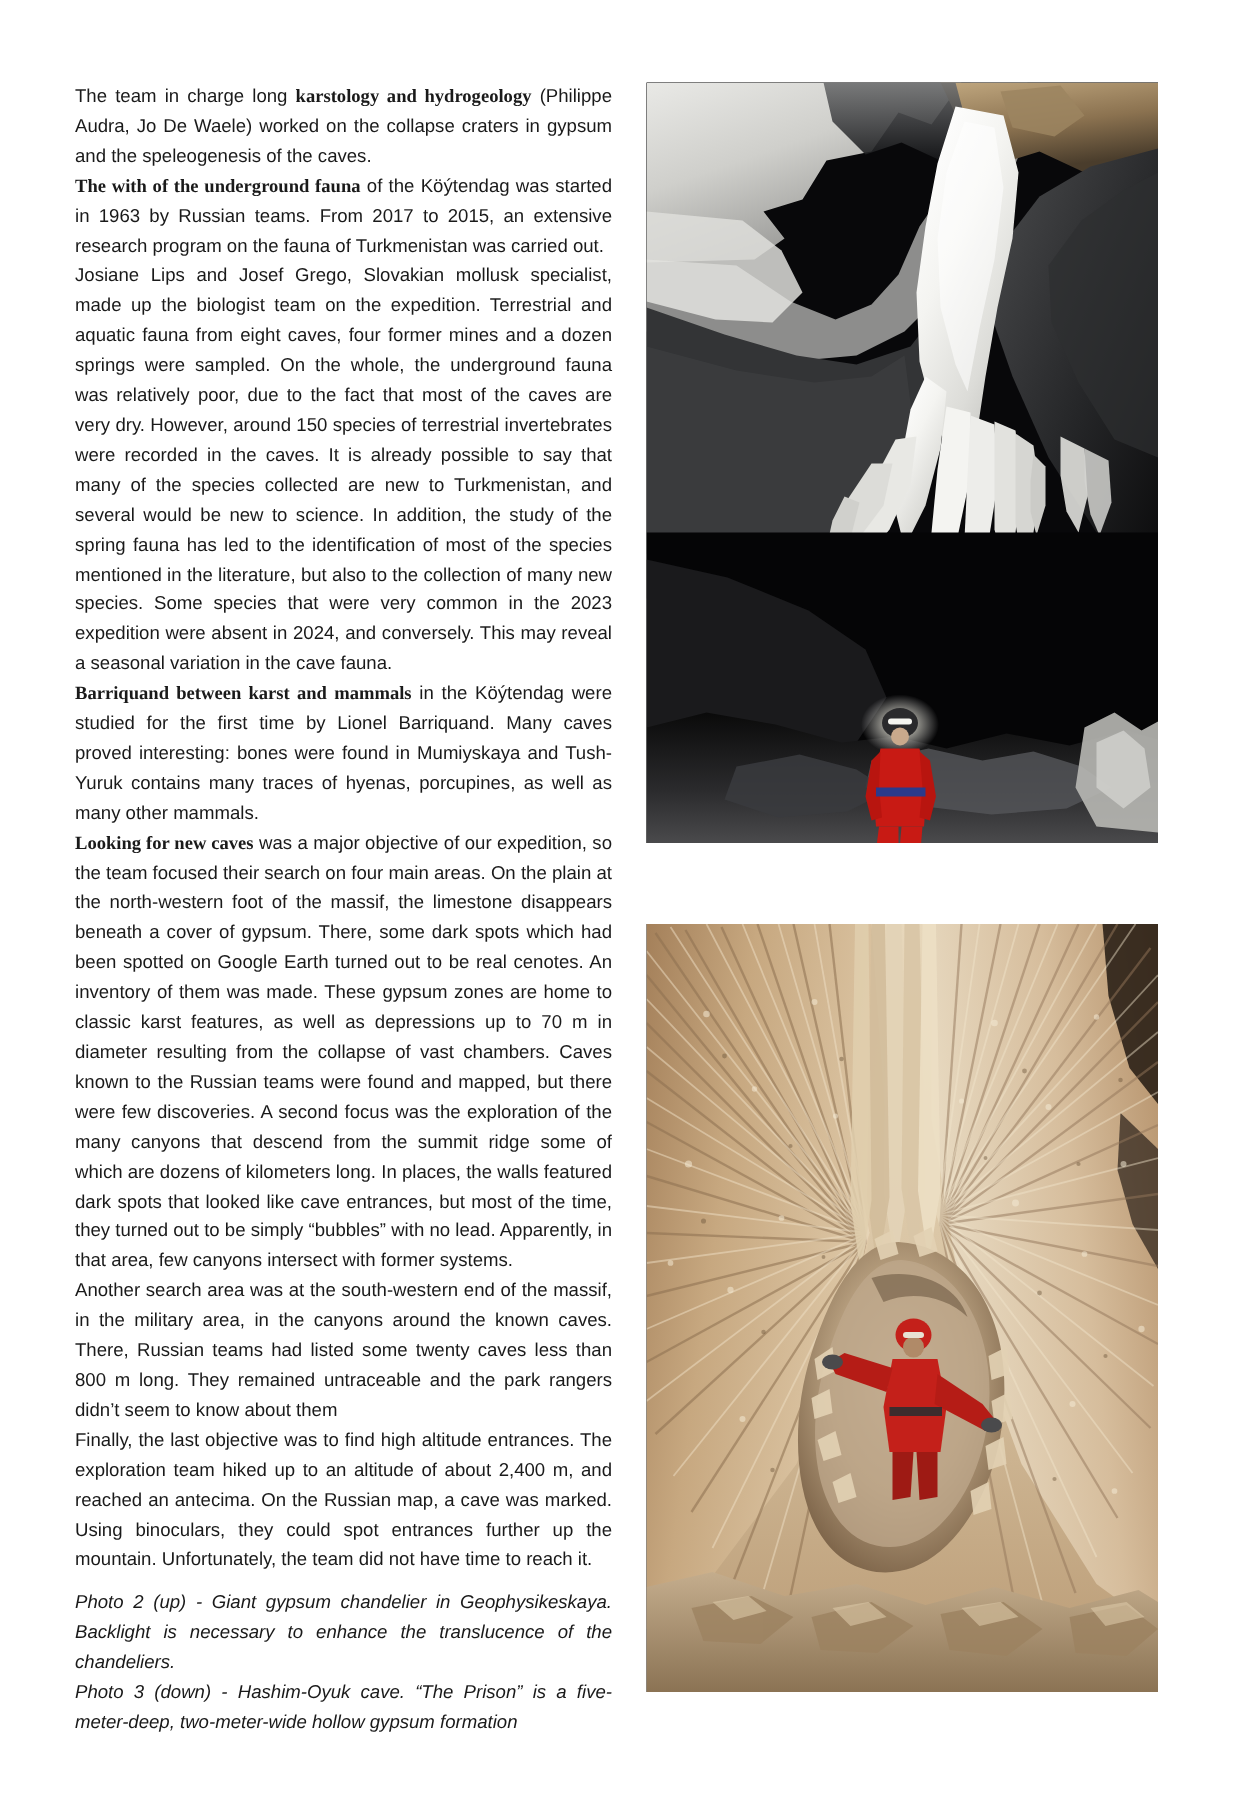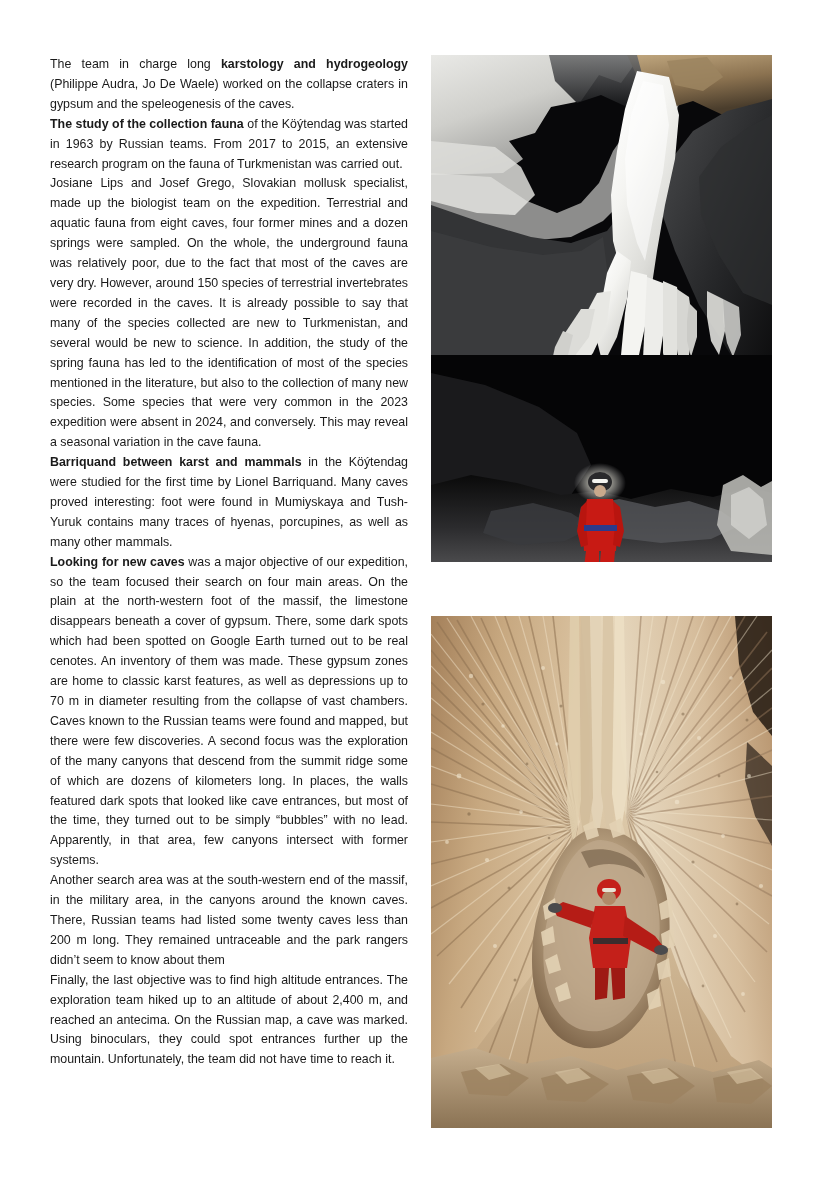--- a/index.html
+++ b/index.html
@@ -40,20 +40,21 @@
     margin: 0;
     color: #1a1a1a;
     hyphens: none;
   }
   .para.last-line-left {
     text-align-last: left;
   }
 
   .lead {
     font-weight: bold;
+    font-family: Liberation Serif, serif;
   }
 
   
   .captions {
     position: absolute;
     left: 50px;
     top: 1059px;
     width: 358px;
   }
   .caption {
@@ -92,34 +93,36 @@
 </style>
 </head>
 <body>
 
 <div class="page">
 
   <div class="text-column">
 
     <p class="para"><span>The team in charge long </span><span class="lead">karstology and hydrogeology</span><span> (Philippe Audra, Jo De Waele) worked on the collapse craters in gypsum and the speleogenesis of the caves.</span></p>
 
-    <p class="para"><span class="lead">The study of the collection fauna</span><span> of the Köýtendag was started in 1963 by Russian teams. From 2017 to 2015, an extensive research program on the fauna of Turkmenistan was carried out.</span></p>
+    <p class="para"><span class="lead">The with of the underground fauna</span><span> of the Köýtendag was started in 1963 by Russian teams. From 2017 to 2015, an extensive research program on the fauna of Turkmenistan was carried out.</span></p>
 
     <p class="para"><span>Josiane Lips and Josef Grego, Slovakian mollusk specialist, made up the biologist team on the expedition. Terrestrial and aquatic fauna from eight caves, four former mines and a dozen springs were sampled. On the whole, the underground fauna was relatively poor, due to the fact that most of the caves are very dry. However, around 150 species of terrestrial invertebrates were recorded in the caves. It is already possible to say that many of the species collected are new to Turkmenistan, and several would be new to science. In addition, the study of the spring fauna has led to the identification of most of the species mentioned in the literature, but also to the collection of many new species. Some species that were very common in the 2023 expedition were absent in 2024, and conversely. This may reveal a seasonal variation in the cave fauna.</span></p>
 
-    <p class="para"><span class="lead">Barriquand between karst and mammals</span><span> in the Köýtendag were studied for the first time by Lionel Barriquand. Many caves proved interesting: foot were found in Mumiyskaya and Tush-Yuruk contains many traces of hyenas, porcupines, as well as many other mammals.</span></p>
+    <p class="para"><span class="lead">Barriquand between karst and mammals</span><span> in the Köýtendag were studied for the first time by Lionel Barriquand. Many caves proved interesting: bones were found in Mumiyskaya and Tush-Yuruk contains many traces of hyenas, porcupines, as well as many other mammals.</span></p>
 
     <p class="para"><span class="lead">Looking for new caves</span><span> was a major objective of our expedition, so the team focused their search on four main areas. On the plain at the north-western foot of the massif, the limestone disappears beneath a cover of gypsum. There, some dark spots which had been spotted on Google Earth turned out to be real cenotes. An inventory of them was made. These gypsum zones are home to classic karst features, as well as depressions up to 70 m in diameter resulting from the collapse of vast chambers. Caves known to the Russian teams were found and mapped, but there were few discoveries. A second focus was the exploration of the many canyons that descend from the summit ridge some of which are dozens of kilometers long. In places, the walls featured dark spots that looked like cave entrances, but most of the time, they turned out to be simply “bubbles” with no lead. Apparently, in that area, few canyons intersect with former systems.</span></p>
 
-    <p class="para last-line-left"><span>Another search area was at the south-western end of the massif, in the military area, in the canyons around the known caves. There, Russian teams had listed some twenty caves less than 200 m long. They remained untraceable and the park rangers didn’t seem to know about them</span></p>
+    <p class="para last-line-left"><span>Another search area was at the south-western end of the massif, in the military area, in the canyons around the known caves. There, Russian teams had listed some twenty caves less than 800 m long. They remained untraceable and the park rangers didn’t seem to know about them</span></p>
 
     <p class="para last-line-left"><span>Finally, the last objective was to find high altitude entrances. The exploration team hiked up to an altitude of about 2,400 m, and reached an antecima. On the Russian map, a cave was marked. Using binoculars, they could spot entrances further up the mountain. Unfortunately, the team did not have time to reach it.</span></p>
   </div>
 
   <div class="captions">
+    <p class="caption">Photo 2 (up) - Giant gypsum chandelier in Geophysikeskaya. Backlight is necessary to enhance the translucence of the chandeliers.</p>
+    <p class="caption">Photo 3 (down) - Hashim-Oyuk cave. “The Prison” is a five-meter-deep, two-meter-wide hollow gypsum formation</p>
   </div>
 
   <div class="photo" id="photo-chandelier">
     <svg viewBox="0 0 341 507" preserveAspectRatio="none">
       <defs>
         <linearGradient id="skyRock" x1="0" y1="0" x2="0" y2="1">
           <stop offset="0%" stop-color="#6e6f70"></stop>
           <stop offset="55%" stop-color="#3f4042"></stop>
           <stop offset="100%" stop-color="#17181a"></stop>
         </linearGradient>

